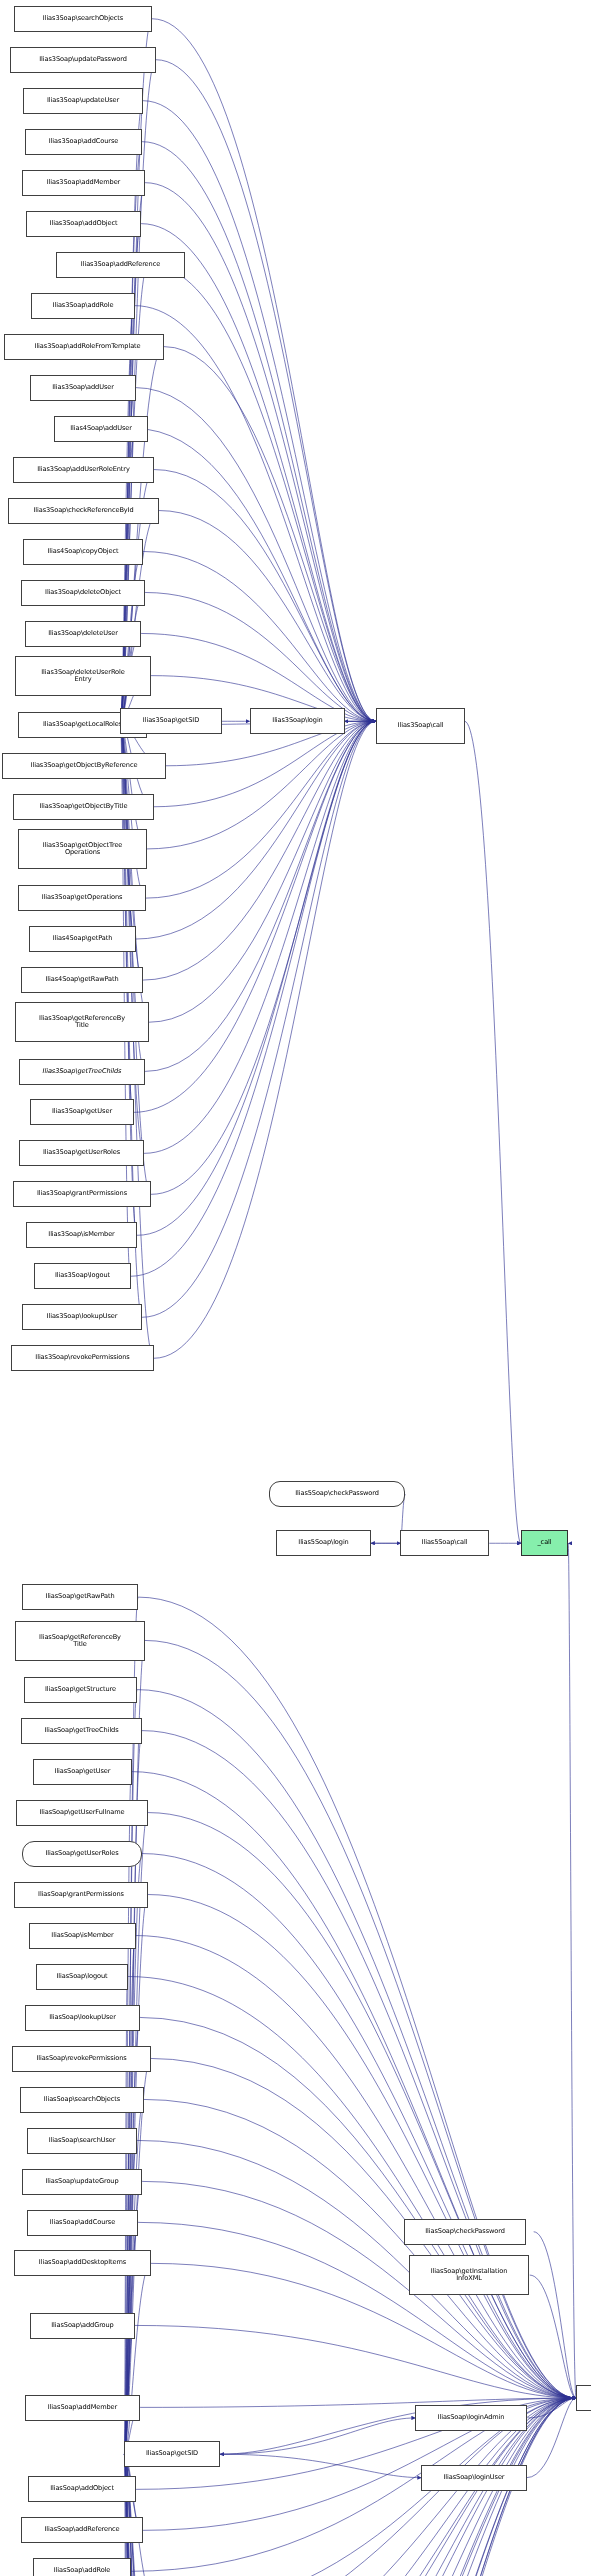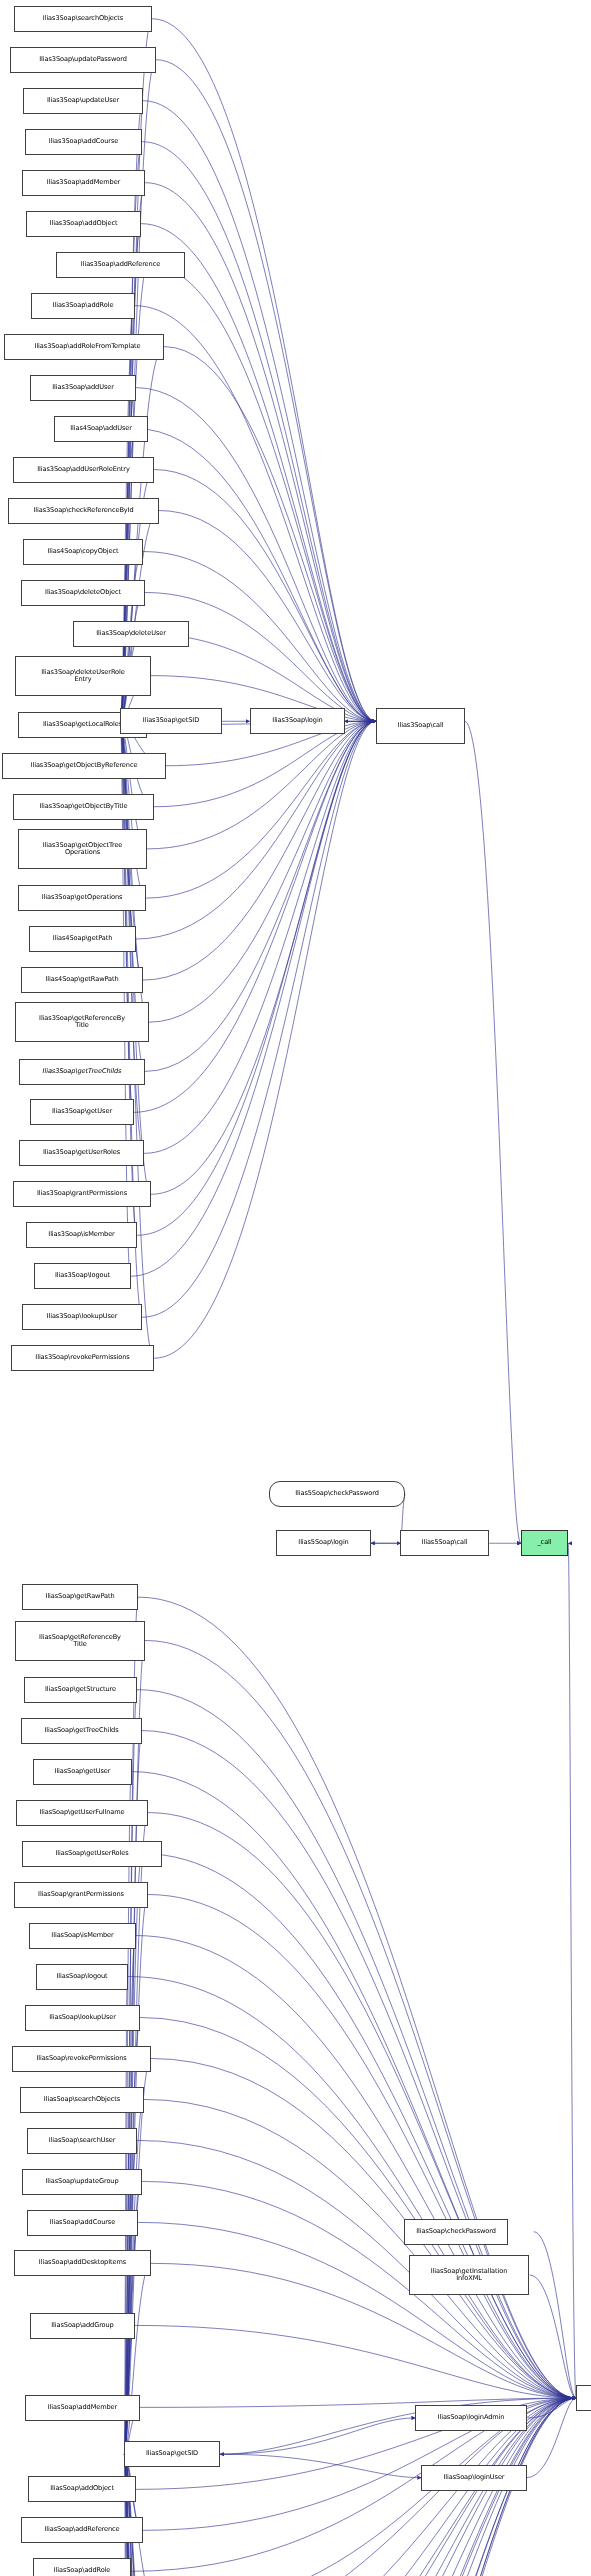--- a/index.html
+++ b/index.html
@@ -206,21 +206,21 @@
       <div class="node" style="left: 26px; top: 211px; width: 115px; height: 26px;">Ilias3Soap\addObject</div>
       <div class="node" style="left: 19px; top: 252px; width: 129px; height: 26px; margin-left: 37px;">Ilias3Soap\addReference</div>
       <div class="node" style="left: 31px; top: 293px; width: 104px; height: 26px;">Ilias3Soap\addRole</div>
       <div class="node" style="left: 4px; top: 334px; width: 160px; height: 26px; padding-left: 9px;">Ilias3Soap\addRoleFromTemplate</div>
       <div class="node" style="left: 30px; top: 375px; width: 106px; height: 26px;">Ilias3Soap\addUser</div>
       <div class="node" style="left: 30px; top: 416px; width: 94px; height: 26px; margin-left: 24px;">Ilias4Soap\addUser</div>
       <div class="node" style="left: 13px; top: 457px; width: 141px; height: 26px;">Ilias3Soap\addUserRoleEntry</div>
       <div class="node" style="left: 8px; top: 498px; width: 151px; height: 26px;">Ilias3Soap\checkReferenceById</div>
       <div class="node" style="left: 23px; top: 539px; width: 120px; height: 26px;">Ilias4Soap\copyObject</div>
       <div class="node" style="left: 21px; top: 580px; width: 124px; height: 26px;">Ilias3Soap\deleteObject</div>
-      <div class="node" style="left: 25px; top: 621px; width: 116px; height: 26px; margin-left: 48px;">Ilias3Soap\deleteUser</div>
+      <div class="node" style="left: 25px; top: 621px; width: 116px; height: 26px;">Ilias3Soap\deleteUser</div>
       <div class="node" style="left: 15px; top: 656px; width: 136px; height: 40px;">Ilias3Soap\deleteUserRole
 Entry</div>
       <div class="node" style="left: 18px; top: 712px; width: 129px; height: 26px;">Ilias3Soap\getLocalRoles</div>
       <div class="node" style="left: 2px; top: 753px; width: 164px; height: 26px;">Ilias3Soap\getObjectByReference</div>
       <div class="node" style="left: 13px; top: 794px; width: 141px; height: 26px;">Ilias3Soap\getObjectByTitle</div>
       <div class="node" style="left: 18px; top: 829px; width: 129px; height: 40px;">Ilias3Soap\getObjectTree
 Operations</div>
       <div class="node" style="left: 18px; top: 885px; width: 128px; height: 26px;">Ilias3Soap\getOperations</div>
       <div class="node" style="left: 29px; top: 926px; width: 107px; height: 26px;">Ilias4Soap\getPath</div>
       <div class="node" style="left: 21px; top: 967px; width: 122px; height: 26px;">Ilias4Soap\getRawPath</div>
@@ -241,38 +241,38 @@
       <div class="node" style="left: 276px; top: 1530px; width: 95px; height: 26px;">Ilias5Soap\login</div>
       <div class="node" style="left: 400px; top: 1530px; width: 89px; height: 26px;">Ilias5Soap\call</div>
       <div class="node hl" style="left: 521px; top: 1530px; width: 47px; height: 26px;">_call</div>
       <div class="node" style="left: 22px; top: 1584px; width: 116px; height: 26px;">IliasSoap\getRawPath</div>
       <div class="node" style="left: 15px; top: 1621px; width: 130px; height: 40px;">IliasSoap\getReferenceBy
 Title</div>
       <div class="node" style="left: 24px; top: 1677px; width: 113px; height: 26px;">IliasSoap\getStructure</div>
       <div class="node" style="left: 21px; top: 1718px; width: 121px; height: 26px;">IliasSoap\getTreeChilds</div>
       <div class="node" style="left: 33px; top: 1759px; width: 99px; height: 26px;">IliasSoap\getUser</div>
       <div class="node" style="left: 16px; top: 1800px; width: 132px; height: 26px;">IliasSoap\getUserFullname</div>
-      <div class="node" style="left: 22px; top: 1841px; width: 140px; height: 26px;">IliasSoap\getUserRoles</div>
+      <div class="node" style="left: 22px; top: 1841px; width: 120px; height: 26px; border-radius: 12px;">IliasSoap\getUserRoles</div>
       <div class="node" style="left: 14px; top: 1882px; width: 134px; height: 26px;">IliasSoap\grantPermissions</div>
       <div class="node" style="left: 29px; top: 1923px; width: 107px; height: 26px;">IliasSoap\isMember</div>
       <div class="node" style="left: 36px; top: 1964px; width: 92px; height: 26px;">IliasSoap\logout</div>
       <div class="node" style="left: 25px; top: 2005px; width: 115px; height: 26px;">IliasSoap\lookupUser</div>
       <div class="node" style="left: 12px; top: 2046px; width: 139px; height: 26px;">IliasSoap\revokePermissions</div>
       <div class="node" style="left: 20px; top: 2087px; width: 124px; height: 26px;">IliasSoap\searchObjects</div>
       <div class="node" style="left: 27px; top: 2128px; width: 110px; height: 26px;">IliasSoap\searchUser</div>
       <div class="node" style="left: 22px; top: 2169px; width: 120px; height: 26px;">IliasSoap\updateGroup</div>
       <div class="node" style="left: 27px; top: 2210px; width: 111px; height: 26px;">IliasSoap\addCourse</div>
       <div class="node" style="left: 14px; top: 2250px; width: 137px; height: 26px;">IliasSoap\addDesktopItems</div>
       <div class="node" style="left: 30px; top: 2313px; width: 105px; height: 26px;">IliasSoap\addGroup</div>
       <div class="node" style="left: 25px; top: 2395px; width: 115px; height: 26px;">IliasSoap\addMember</div>
       <div class="node" style="left: 28px; top: 2476px; width: 108px; height: 26px;">IliasSoap\addObject</div>
       <div class="node" style="left: 21px; top: 2517px; width: 122px; height: 26px;">IliasSoap\addReference</div>
       <div class="node" style="left: 33px; top: 2558px; width: 98px; height: 26px;">IliasSoap\addRole</div>
       <div class="node" style="left: 124px; top: 2441px; width: 96px; height: 26px;">IliasSoap\getSID</div>
-      <div class="node" style="left: 404px; top: 2219px; width: 104px; height: 26px;">IliasSoap\checkPassword</div>
+      <div class="node" style="left: 404px; top: 2219px; width: 122px; height: 26px;">IliasSoap\checkPassword</div>
       <div class="node" style="left: 409px; top: 2255px; width: 120px; height: 40px;">IliasSoap\getInstallation
 InfoXML</div>
       <div class="node" style="left: 576px; top: 2385px; width: 85px; height: 26px;">IliasSoap\call</div>
       <div class="node" style="left: 415px; top: 2405px; width: 112px; height: 26px;">IliasSoap\loginAdmin</div>
       <div class="node" style="left: 421px; top: 2465px; width: 106px; height: 26px;">IliasSoap\loginUser</div>
     </div>
 </div>
 
 
 </body></html>

